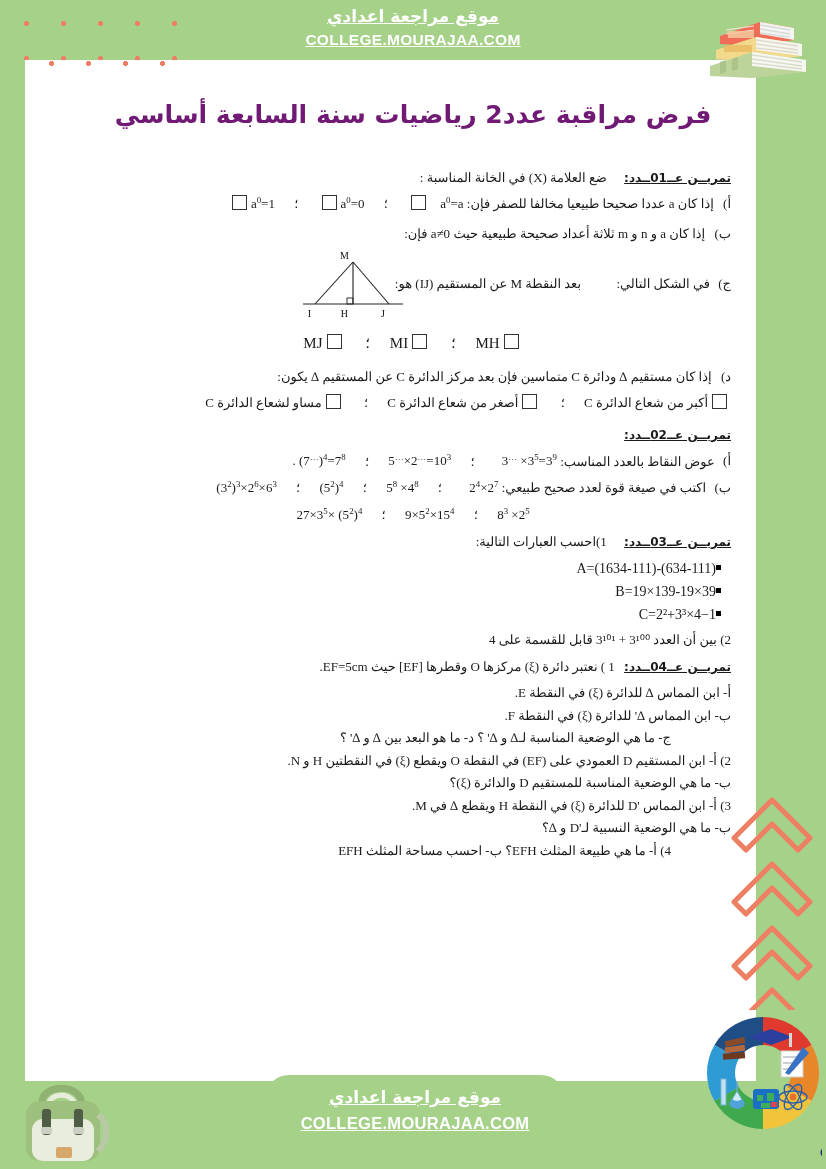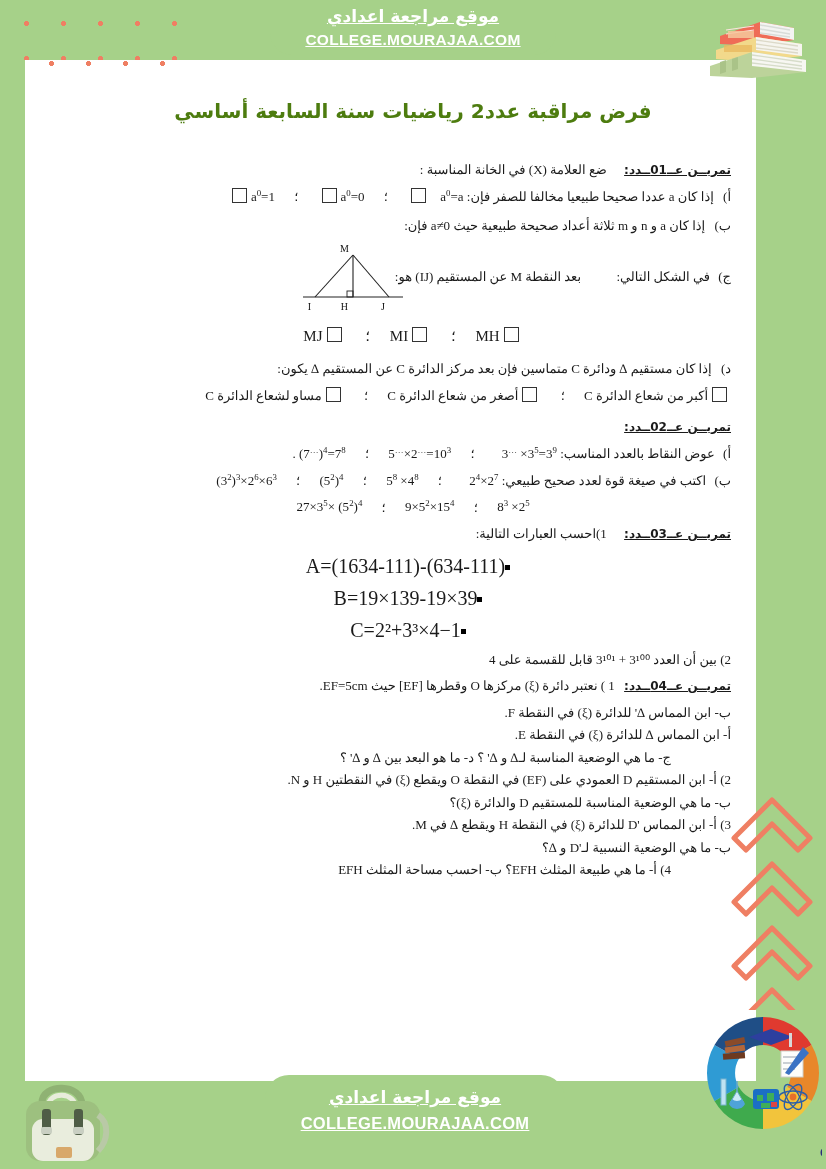--- a/index.html
+++ b/index.html
@@ -53,22 +53,22 @@
     background:#a6d189;border-top-left-radius:24px;border-top-right-radius:24px;}
   .f-name{position:absolute;left:265px;bottom:62px;width:300px;text-align:center;color:#fff;
     font-size:17px;font-weight:bold;text-decoration:underline;font-family:"DejaVu Sans",sans-serif;}
   .f-url{position:absolute;left:245px;bottom:36px;width:340px;text-align:center;color:#fff;
     font-size:16.5px;font-weight:bold;text-decoration:underline;font-family:"Liberation Sans",sans-serif;letter-spacing:.3px;}
 
   
   .content{position:absolute;left:95px;top:78px;width:636px;height:990px;
     color:#1a1a1a;font-size:13px;line-height:1.5;}
 
-  .doc-title{text-align:center;font-size:20px;font-weight:bold;margin:18px 0 34px 0;
-    font-family:"DejaVu Sans", sans-serif;color:#4d7c0f;}
+  .doc-title{text-align:center;font-size:25px;font-weight:bold;margin:18px 0 34px 0;
+    font-family:"DejaVu Sans", sans-serif;color:#701a75;}
 
   .ex-head{font-weight:bold;text-decoration:underline;font-family:"DejaVu Sans",sans-serif;font-size:12px;}
 
   .row{margin:0 0 7px 0;}
   .r-right{text-align:right;}
   .r-center{text-align:center;}
   .line-ex1{text-align:right;padding-left:6px;margin-bottom:10px;}
 
   .cbox{display:inline-block;width:13px;height:13px;border:1px solid #333;
     vertical-align:-2px;margin:0 4px;background:#fff;}
@@ -80,21 +80,21 @@
 
   .fig-block{position:relative;height:74px;margin:2px 0 4px 0;}
   .fig-text{position:absolute;right:0;top:24px;font-size:13px;}
   .fig-text2{position:absolute;right:150px;top:24px;font-size:13px;}
   .fig-svg{position:absolute;left:190px;top:-2px;}
 
   .mj-line{text-align:center;font-size:15px;margin:8px 0 12px 0;direction:ltr;}
   .mj-line .cbox{vertical-align:-1px;}
 
   .bullets{margin:2px 0 0 0;}
-  .blt{text-align:center;direction:ltr;font-size:20px;margin:2px 0;}
+  .blt{text-align:right;direction:ltr;font-size:14px;margin:2px 0;}
   .blt .sq{display:inline-block;width:5px;height:5px;background:#000;vertical-align:3px;margin-inline-end:10px;}
 
   .q{text-align:right;margin:3px 0;}
   .q-ind{padding-inline-end:34px;}
   .q-ind2{padding-inline-end:20px;}
   .two-col{text-align:right;}
   .two-col .right-part{display:inline-block;margin-inline-start:60px;}
 </style>
 </head>
 <body>
@@ -250,22 +250,22 @@
       <div class="blt"><span>C=2²+3³×4−1</span><span class="sq"></span></div>
     </div>
 
     <div class="row r-right" style="margin-top:5px;">2) بين أن العدد 3¹⁰⁰ + 3¹⁰¹ قابل للقسمة على 4</div>
 
     <div class="row r-right" style="margin-top:7px;">
       <span class="ex-head">تمريــن عــ04ــدد:</span>
       <span style="margin-inline-start:6px;">1 ) نعتبر دائرة (ξ) مركزها O وقطرها [EF] حيث EF=5cm.</span>
     </div>
 
+    <div class="q q-ind">أ- ابن المماس ∆ للدائرة (ξ) في النقطة E.</div>
     <div class="q q-ind">ب- ابن المماس ∆' للدائرة (ξ) في النقطة F.</div>
-    <div class="q q-ind">أ- ابن المماس ∆ للدائرة (ξ) في النقطة E.</div>
     <div class="q q-ind two-col">
       <span class="right-part">ج- ما هي الوضعية المناسبة لـ∆ و ∆' ؟</span>
       <span>د- ما هو البعد بين ∆ و ∆' ؟</span>
     </div>
     <div class="q q-ind2">2) أ- ابن المستقيم D العمودي على (EF) في النقطة O ويقطع (ξ) في النقطتين H و N.</div>
     <div class="q q-ind">ب- ما هي الوضعية المناسبة للمستقيم D والدائرة (ξ)؟</div>
     <div class="q q-ind2">3) أ- ابن المماس 'D للدائرة (ξ) في النقطة H ويقطع ∆ في M.</div>
     <div class="q q-ind">ب- ما هي الوضعية النسبية لـ'D و ∆؟</div>
     <div class="q q-ind2 two-col">
       <span class="right-part">4) أ- ما هي طبيعة المثلث EFH؟</span>

